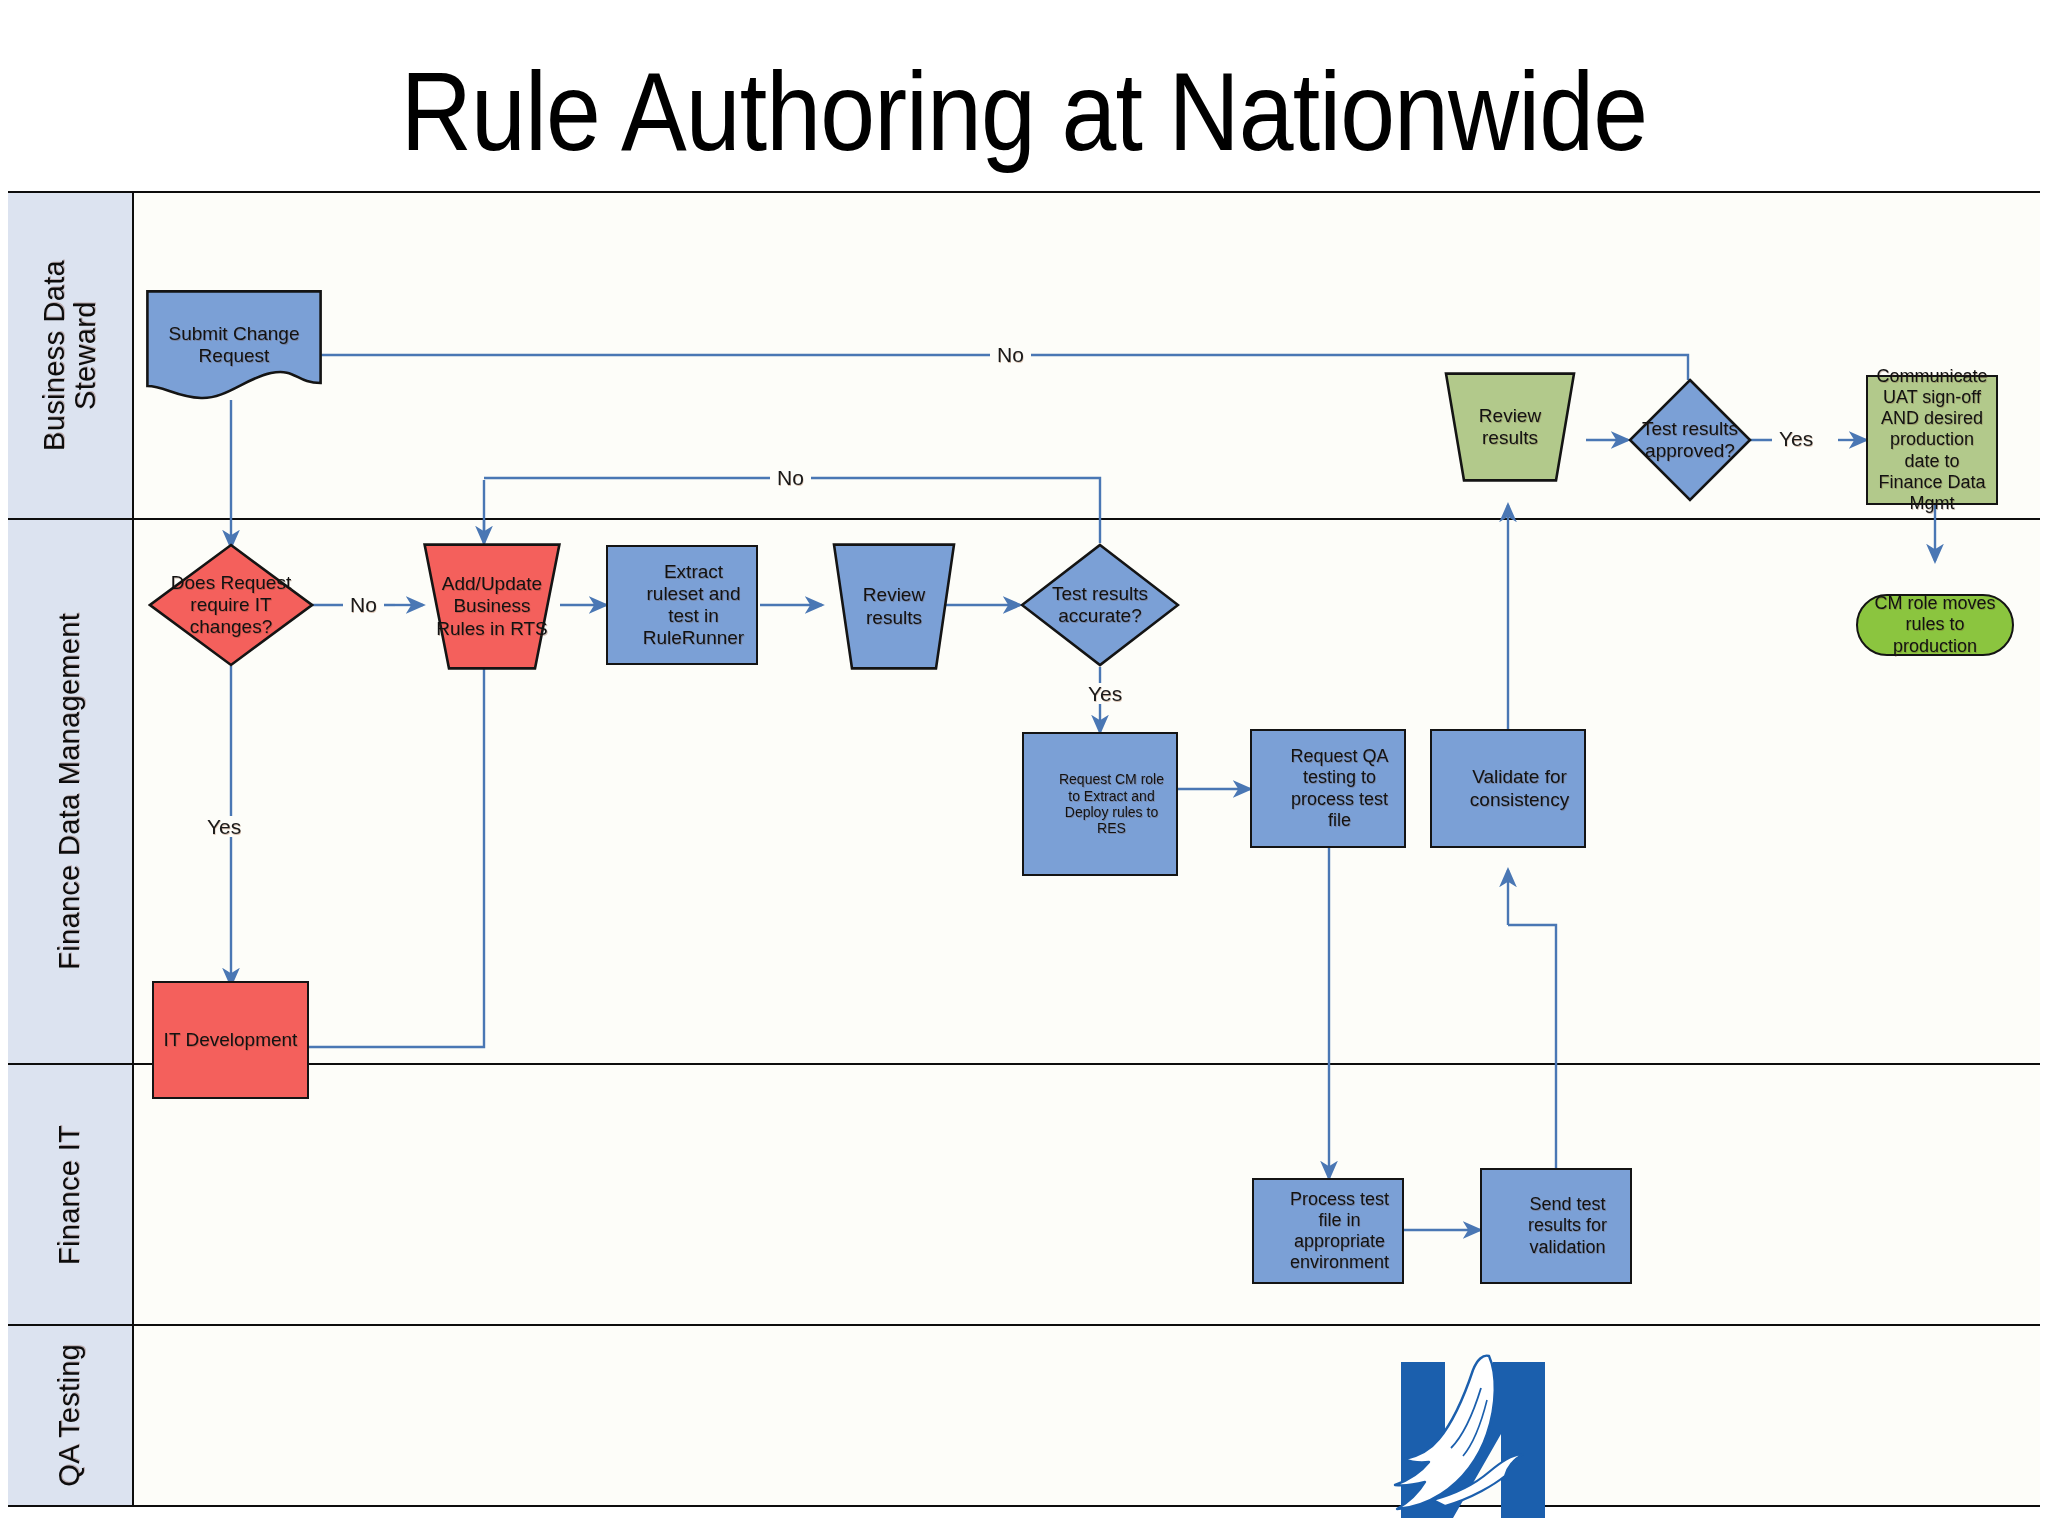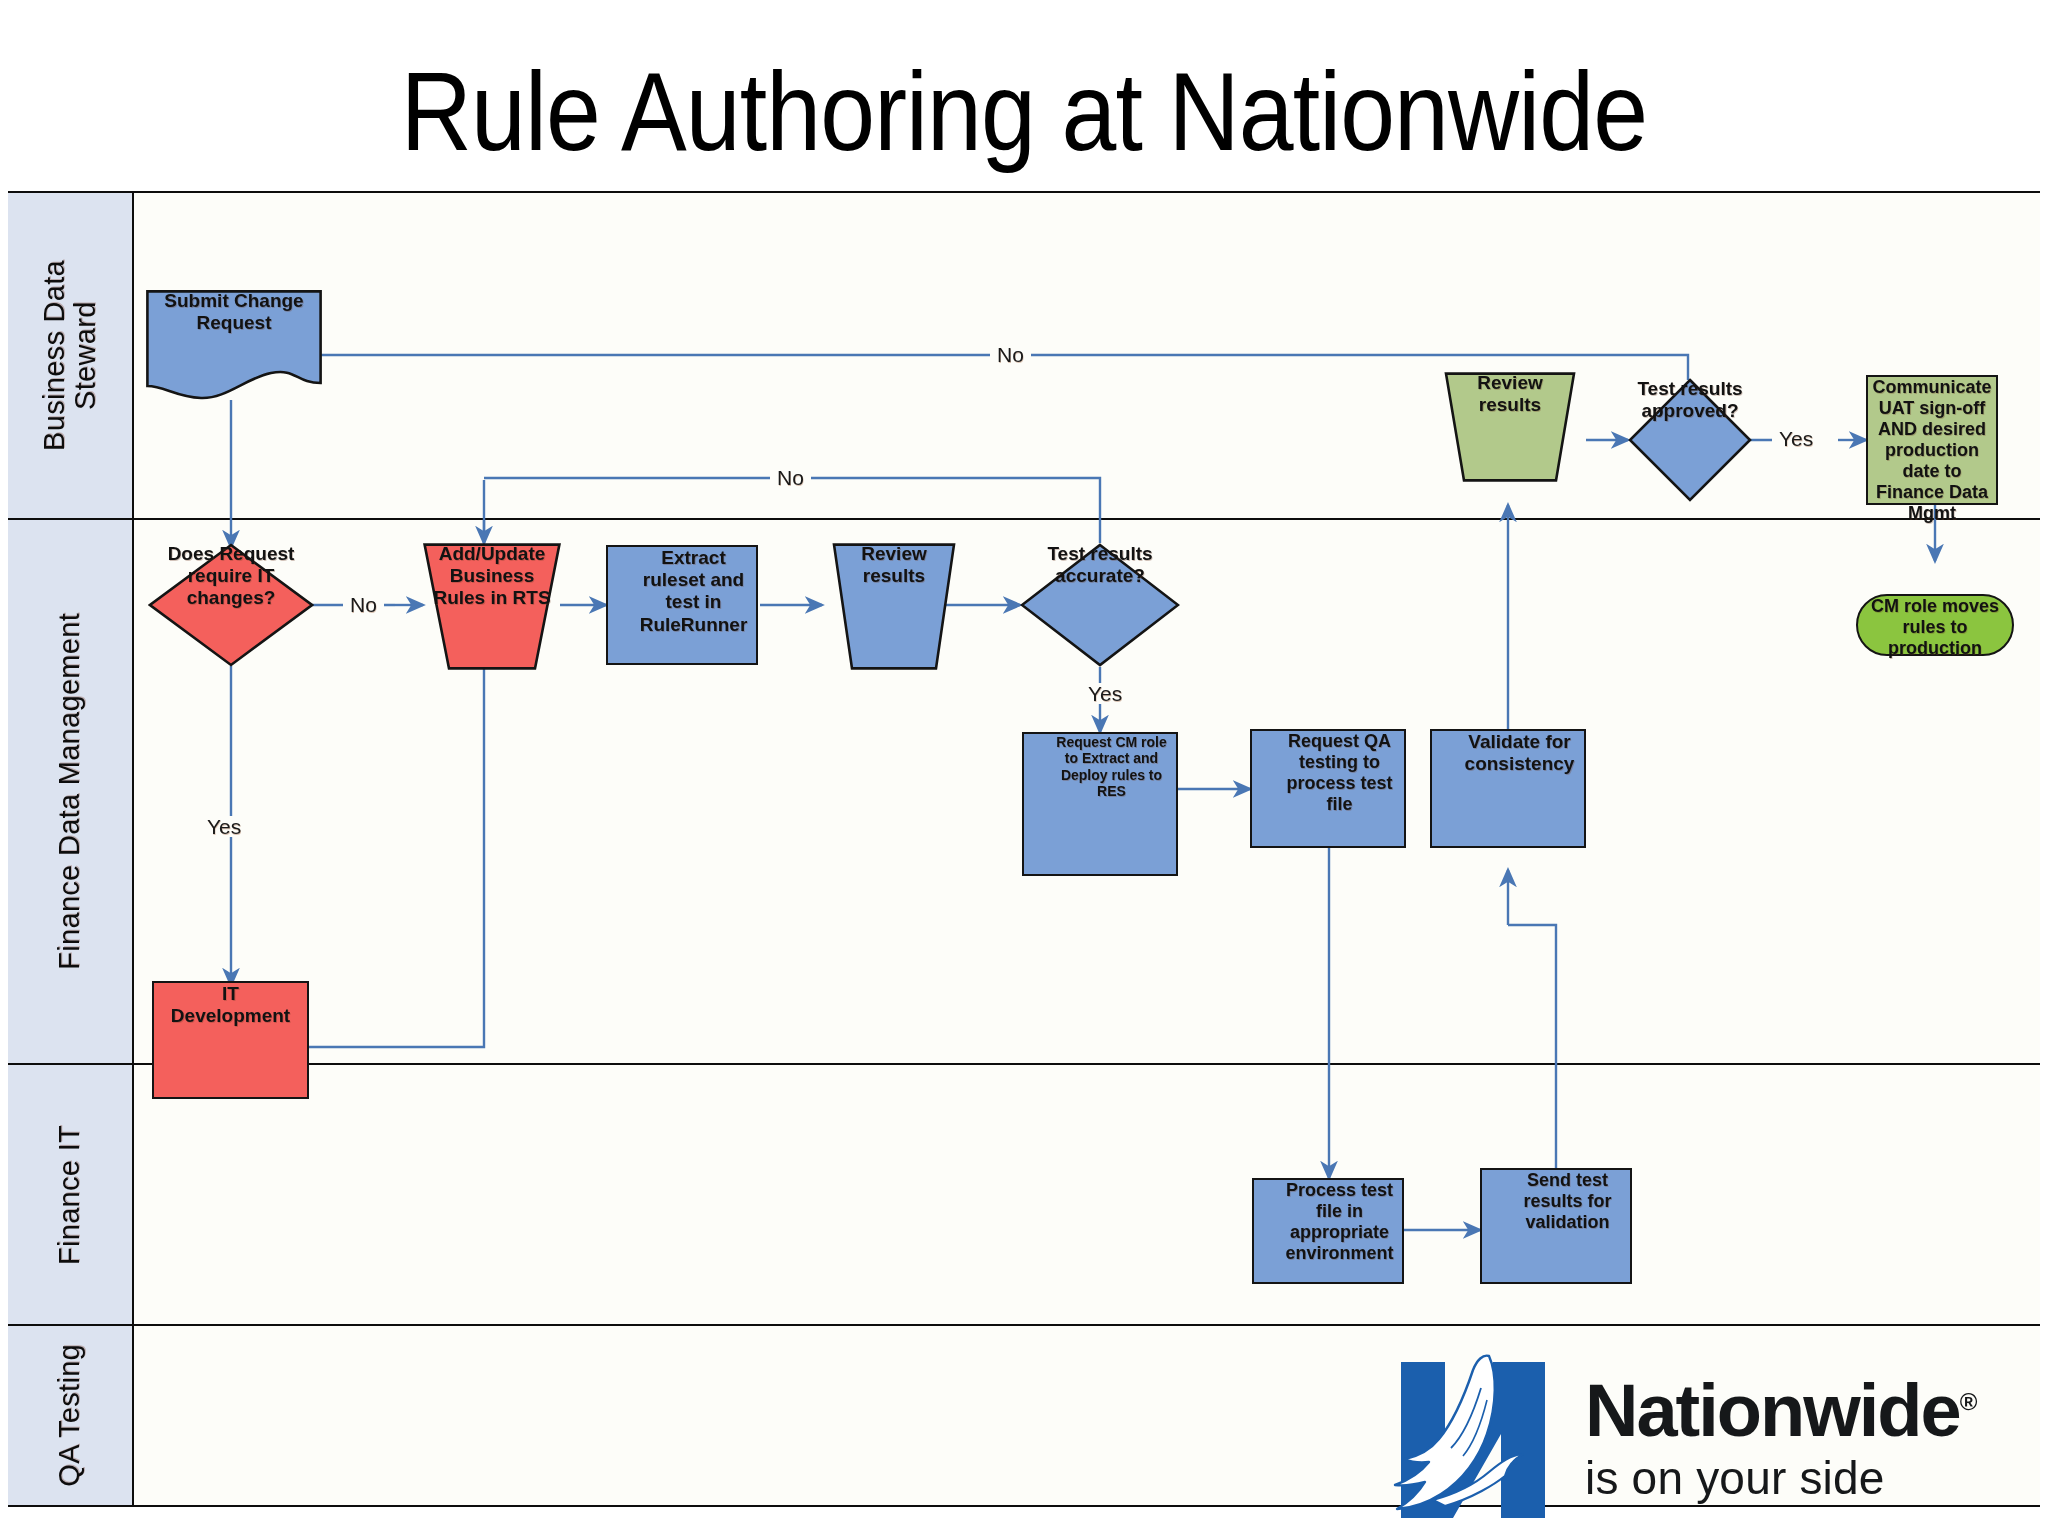--- a/index.html
+++ b/index.html
@@ -36,22 +36,22 @@
   .wl{stroke:#4a77b4; stroke-width:2.4px; fill:none;}
   .ah{fill:#4a77b4;}
 
   
   .elabel{position:absolute; font-size:21px; font-weight:400; color:#1a1a1a;
           background:#fdfdf9; padding:0 7px; line-height:1;
           text-shadow:.6px .6px 0 rgba(150,80,40,.35);}
 
   
   .node{position:absolute; box-sizing:border-box; display:flex;
-        justify-content:center; text-align:center;
-        font-weight:700; color:#121212; line-height:1.17;
+        align-items:center; justify-content:center; text-align:center;
+        font-weight:400; color:#121212; line-height:1.17;
         text-shadow:.8px .8px 0 rgba(110,60,35,.30);}
   .node .t{display:block; padding:0 6px;}
 
   .rect{border:2.6px solid #141414;}
   .blue{background:#7ba0d6;padding-left:23px;}
   .red{background:#f4605c;}
   .olive{background:#b2c98b; }
   .limegreen{background:#8bc53f;}
 
   .trapz{border:none; background:transparent;}
@@ -263,17 +263,13 @@
     <path d="M8,10 L52,10 L52,92 L100,10 L152,10 L152,166 L108,166 L108,82 L60,166 L8,166 Z" fill="#1b5fad"></path>
     <path d="M96,4 C104,22 104,52 94,82 C86,106 70,128 48,142 C34,151 18,156 4,157 C16,150 26,140 32,130
              C20,133 10,134 2,133 C16,128 28,120 36,110 C26,111 18,110 12,107 C26,104 38,97 46,87
              C60,70 72,42 80,18 C84,8 90,2 96,4 Z" fill="#ffffff" stroke="#1b5fad" stroke-width="2.4" stroke-linejoin="round"></path>
     <path d="M58,96 C70,84 80,62 88,36" fill="none" stroke="#1b5fad" stroke-width="1.8"></path>
     <path d="M70,104 C80,92 88,72 94,48" fill="none" stroke="#1b5fad" stroke-width="1.6"></path>
     <path d="M40,148 C62,142 82,132 96,120 C108,110 118,103 130,102 C120,108 114,116 112,124
              C102,132 80,146 52,154 Z" fill="#ffffff" stroke="#1b5fad" stroke-width="2.2" stroke-linejoin="round"></path>
     <circle cx="122" cy="110" r="2.4" fill="#1b5fad"></circle>
   </svg>
-  <div class="wordmark">
-    <div class="w1"><span>Nationwide</span><span class="reg">®</span></div>
-    <div class="w2">is on your side</div>
-  </div>
 </div>
 
 </body></html>

